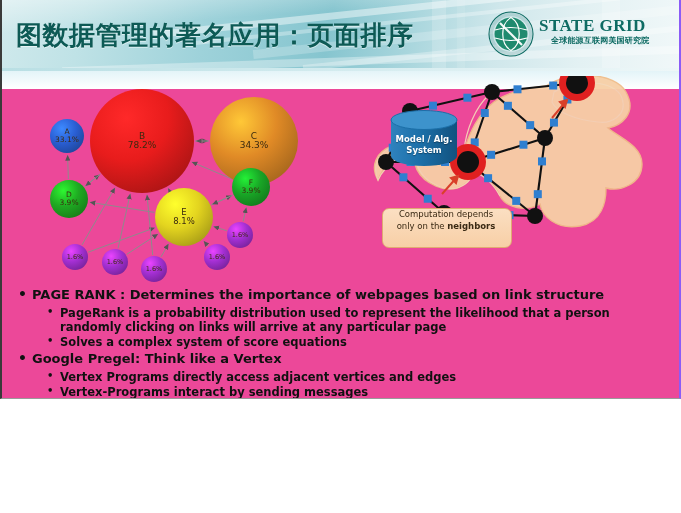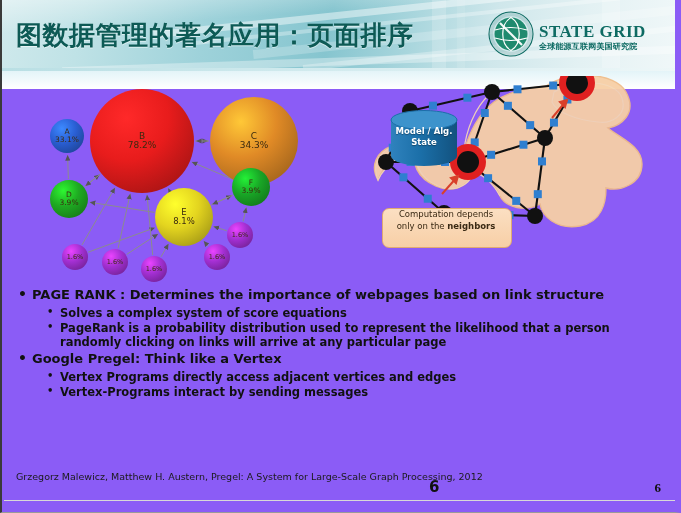--- a/index.html
+++ b/index.html
@@ -1,22 +1,22 @@
 <!DOCTYPE html>
 <html><head>
 <meta charset="utf-8">
 <style>
   html,body{margin:0;padding:0;background:#fff;}
   body{width:681px;height:513px;font-family:"Liberation Sans",sans-serif;}
 
   #slide{
-    position:relative;width:681px;height:513px;overflow:hidden;
-    background:#8b5cf6;
+    position:relative;width:681px;height:399px;overflow:hidden;
+    background:#ec4899;
     border-left:2px solid #3a3a3a;
-    border-right:6px solid #8b5cf6;
+    border-right:2px solid #8b5cf6;
     border-bottom:1px solid #9a9a9a;
     box-sizing:border-box;
   }
 
   
   #header{
     position:absolute;left:0;top:0;width:681px;height:68px;
     background:linear-gradient(100deg,#cfe9ec 0%,#bfe2e6 12%,#9ed2da 30%,#86c5cf 48%,#a9d6dd 60%,#cfe7eb 72%,#e3f1f3 85%,#f1f8f9 100%);
     overflow:hidden;
   }
@@ -44,37 +44,37 @@
     background:linear-gradient(90deg,#b9dfe4,#d9eef1 60%,#eef7f8);
   }
   #header-fade{
     position:absolute;left:0;top:71px;width:681px;height:18px;
     background:linear-gradient(180deg,#e3f4f8,#ffffff);
   }
 
   
   #logo-wrap{position:absolute;right:6px;top:6px;width:190px;height:56px;}
   #logo-mark{position:absolute;left:0;top:4px;width:48px;height:48px;}
-  #logo-text{position:absolute;left:52px;top:17px;width:138px;}
+  #logo-text{position:absolute;left:52px;top:11px;width:138px;}
   .lg1{font-family:"Liberation Serif",serif;font-size:17px;font-weight:bold;color:#0e6b63;letter-spacing:.5px;line-height:18px;}
   .lg2{font-family:"Liberation Serif",serif;font-size:8.5px;font-weight:bold;color:#0e6b63;letter-spacing:.3px;line-height:11px;}
-  .lg3{font-family:Liberation Serif, serif;font-size:8px;font-weight:bold;color:#0e6b63;letter-spacing:.2px;line-height:11px;}
+  .lg3{font-family:Liberation Serif, serif;font-size:8px;font-weight:bold;color:#0e6b63;letter-spacing:.2px;line-height:11px;margin-left:12px;}
 
   
   #pagerank{position:absolute;left:12px;top:76px;width:340px;height:205px;}
   .node{position:absolute;border-radius:50%;display:flex;flex-direction:column;
     align-items:center;justify-content:center;color:#3b2a10;text-align:center;
     font-family:"DejaVu Sans",sans-serif;line-height:1.05;}
   .node .nl{display:block;}
   .node .nv{display:block;}
 
   
   #pregel{position:absolute;left:368px;top:76px;width:305px;height:205px;}
   #db{position:absolute;left:18px;top:34px;width:72px;height:56px;}
-  #db-label{position:absolute;left:18px;top:50px;width:72px;text-align:center;
+  #db-label{position:absolute;left:18px;top:58px;width:72px;text-align:center;
     color:#fff;font-size:8.5px;font-weight:bold;line-height:11px;
     font-family:"DejaVu Sans",sans-serif;text-shadow:0 1px 1px rgba(0,0,0,.35);}
   #callout{position:absolute;left:12px;top:132px;width:128px;height:38px;
     background:linear-gradient(180deg,#fbdfc2,#f7cfa6);
     border:1px solid #e0a972;border-radius:7px;}
   #callout-text{position:absolute;left:12px;top:132px;width:128px;text-align:center;
     font-size:8.5px;color:#3a2a14;line-height:12px;font-family:"DejaVu Sans",sans-serif;}
   #callout-text b{font-weight:bold;}
 
   
@@ -288,34 +288,34 @@
           <stop offset="45%" stop-color="#1b6fa8"></stop>
           <stop offset="100%" stop-color="#12527f"></stop>
         </linearGradient>
       </defs>
       <path d="M3,10 L3,46 A33,10 0 0 0 69,46 L69,10 Z" fill="url(#dbg)"></path>
       <ellipse cx="36" cy="10" rx="33" ry="9.5" fill="#3d93cc"></ellipse>
       <ellipse cx="36" cy="10" rx="33" ry="9.5" fill="none" stroke="#1b6fa8" stroke-width="1"></ellipse>
     </svg>
     <div id="db-label">
       <div>Model / Alg.</div>
-      <div>State</div>
+      <div>System</div>
     </div>
 
     <div id="callout"></div>
     <div id="callout-text">
       <div>Computation depends</div>
       <div><span>only on the </span><b>neighbors</b></div>
     </div>
   </div>
 
   <div id="body">
       <div class="l1">PAGE RANK : Determines the importance of webpages based on link structure</div>
+      <div class="l2">PageRank is a probability distribution used to represent the likelihood that a person randomly clicking on links will arrive at any particular page</div>
       <div class="l2">Solves a complex system of score equations</div>
-      <div class="l2">PageRank is a probability distribution used to represent the likelihood that a person randomly clicking on links will arrive at any particular page</div>
       <div class="l1">Google Pregel:  Think like a Vertex</div>
       <div class="l2">Vertex Programs directly access adjacent vertices and edges</div>
       <div class="l2">Vertex-Programs interact by sending messages</div>
     </div>
 
   <div id="cite">Grzegorz Malewicz, Matthew H. Austern, Pregel: A System for Large-Scale Graph Processing, 2012</div>
   <div id="pagenum-overlay">6</div>
   <div id="footline"></div>
   <div id="pagenum">6</div>
 </div>

